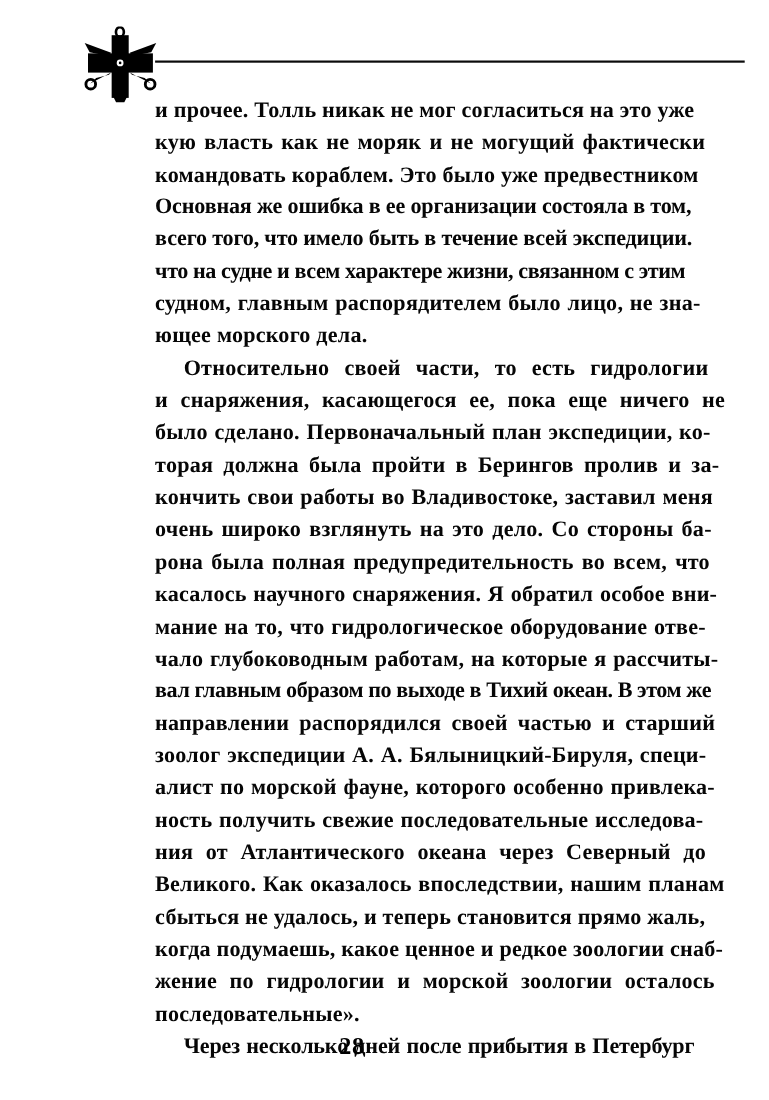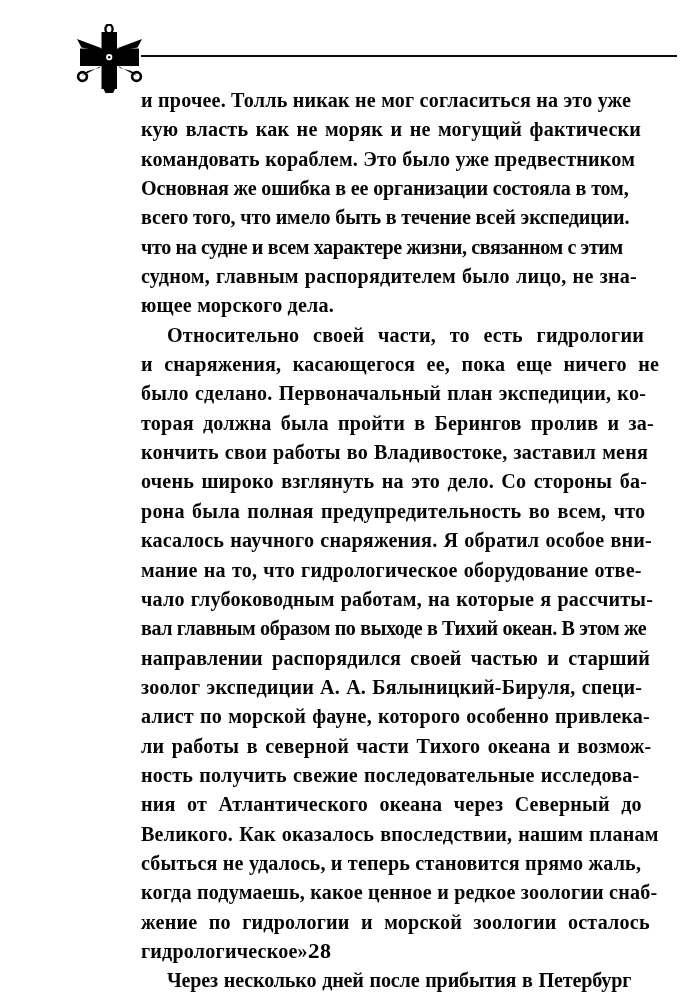--- a/index.html
+++ b/index.html
@@ -152,28 +152,27 @@
       <span class="line sp1">кончить свои работы во Владивостоке, заставил меня</span>
       <span class="line sp2">очень широко взглянуть на это дело. Со стороны ба-</span>
       <span class="line sp2">рона была полная предупредительность во всем, что</span>
       <span class="line sp1">касалось научного снаряжения. Я обратил особое вни-</span>
       <span class="line sp1">мание на то, что гидрологическое оборудование отве-</span>
       <span class="line sp1">чало глубоководным работам, на которые я рассчиты-</span>
       <span class="line sp0 tight2">вал главным образом по выходе в Тихий океан. В этом же</span>
       <span class="line sp3">направлении распорядился своей частью и старший</span>
       <span class="line sp1">зоолог экспедиции А. А. Бялыницкий-Бируля, специ-</span>
       <span class="line sp1">алист по морской фауне, которого особенно привлека-</span>
-      <span class="line sp2">ли работы в северной части Тихого океана и возмож-</span>
       <span class="line sp1">ность получить свежие последовательные исследова-</span>
       <span class="line sp4">ния от Атлантического океана через Северный до</span>
       <span class="line sp1">Великого. Как оказалось впоследствии, нашим планам</span>
       <span class="line sp0">сбыться не удалось, и теперь становится прямо жаль,</span>
       <span class="line sp0">когда подумаешь, какое ценное и редкое зоологии снаб-</span>
       <span class="line sp4">жение по гидрологии и морской зоологии осталось</span>
-      <span class="line sp0">гидрологическое».</span>
+      <span class="line sp0">последовательные».</span>
     </div>
 
     <div>
       <span class="line sp1 tight" style="padding-left:26px;">Через несколько дней после прибытия в Петербург</span>
 
     </div>
 
   </div>
 
   <div class="folio">

